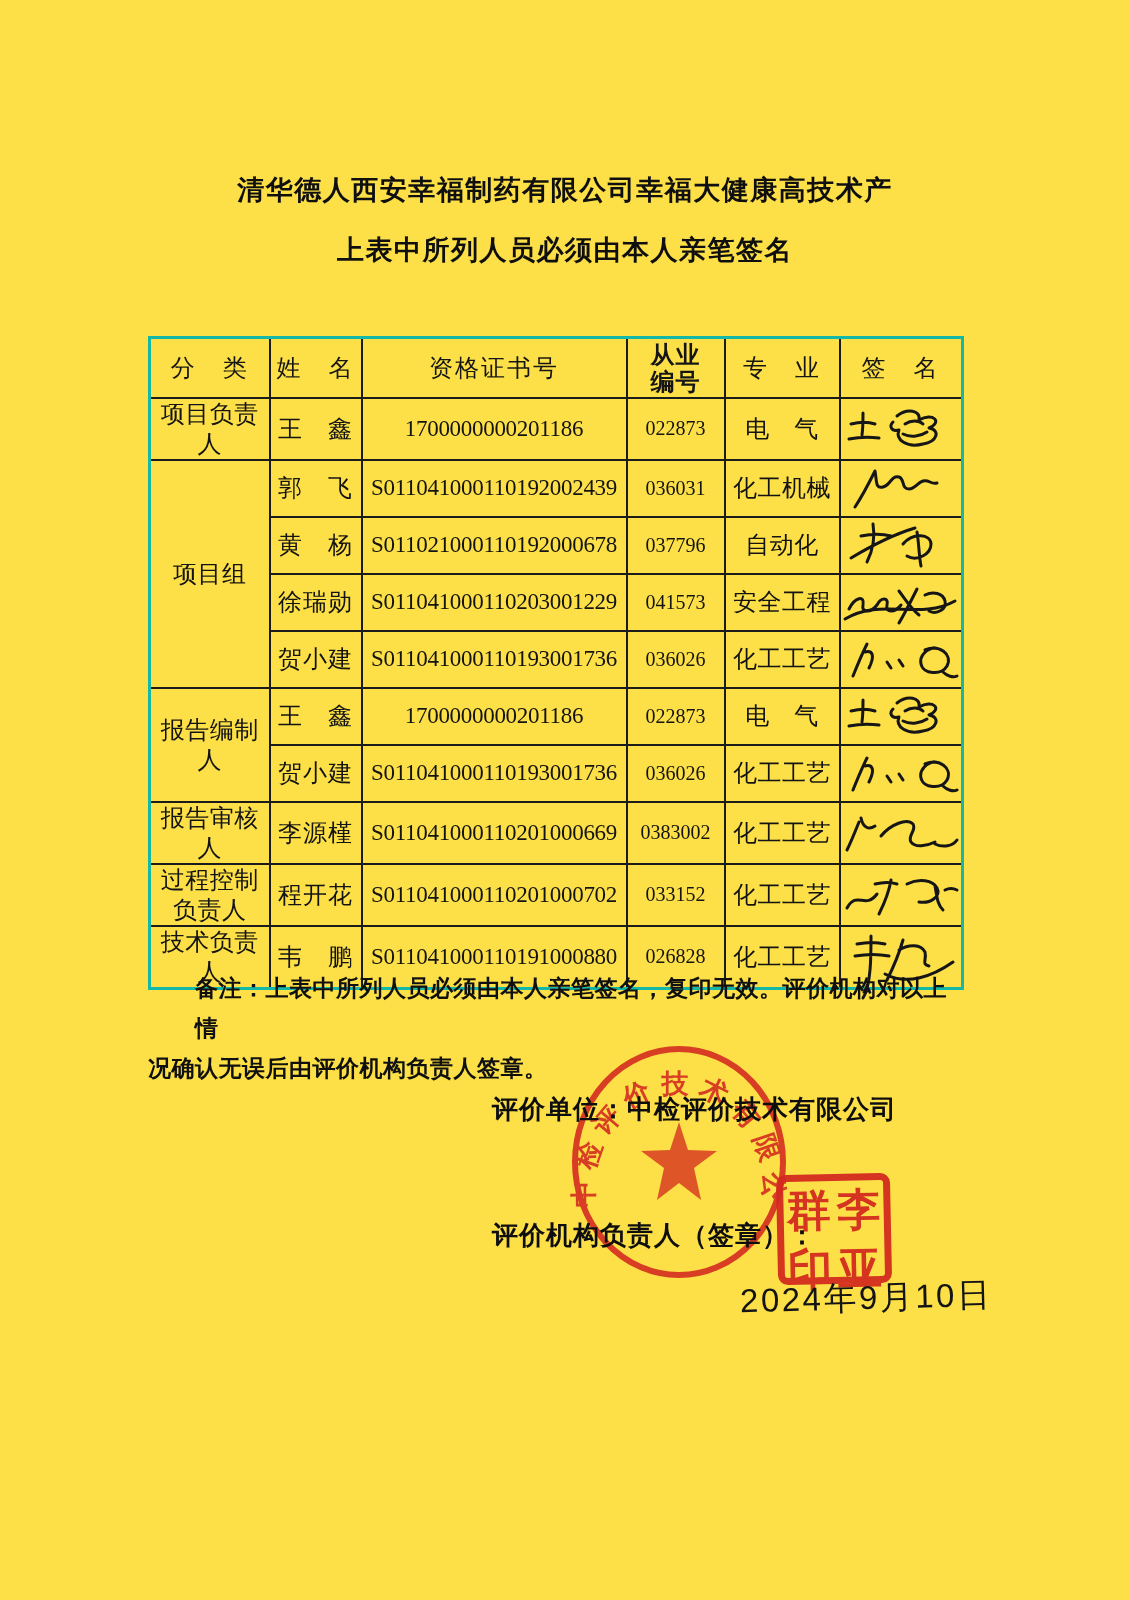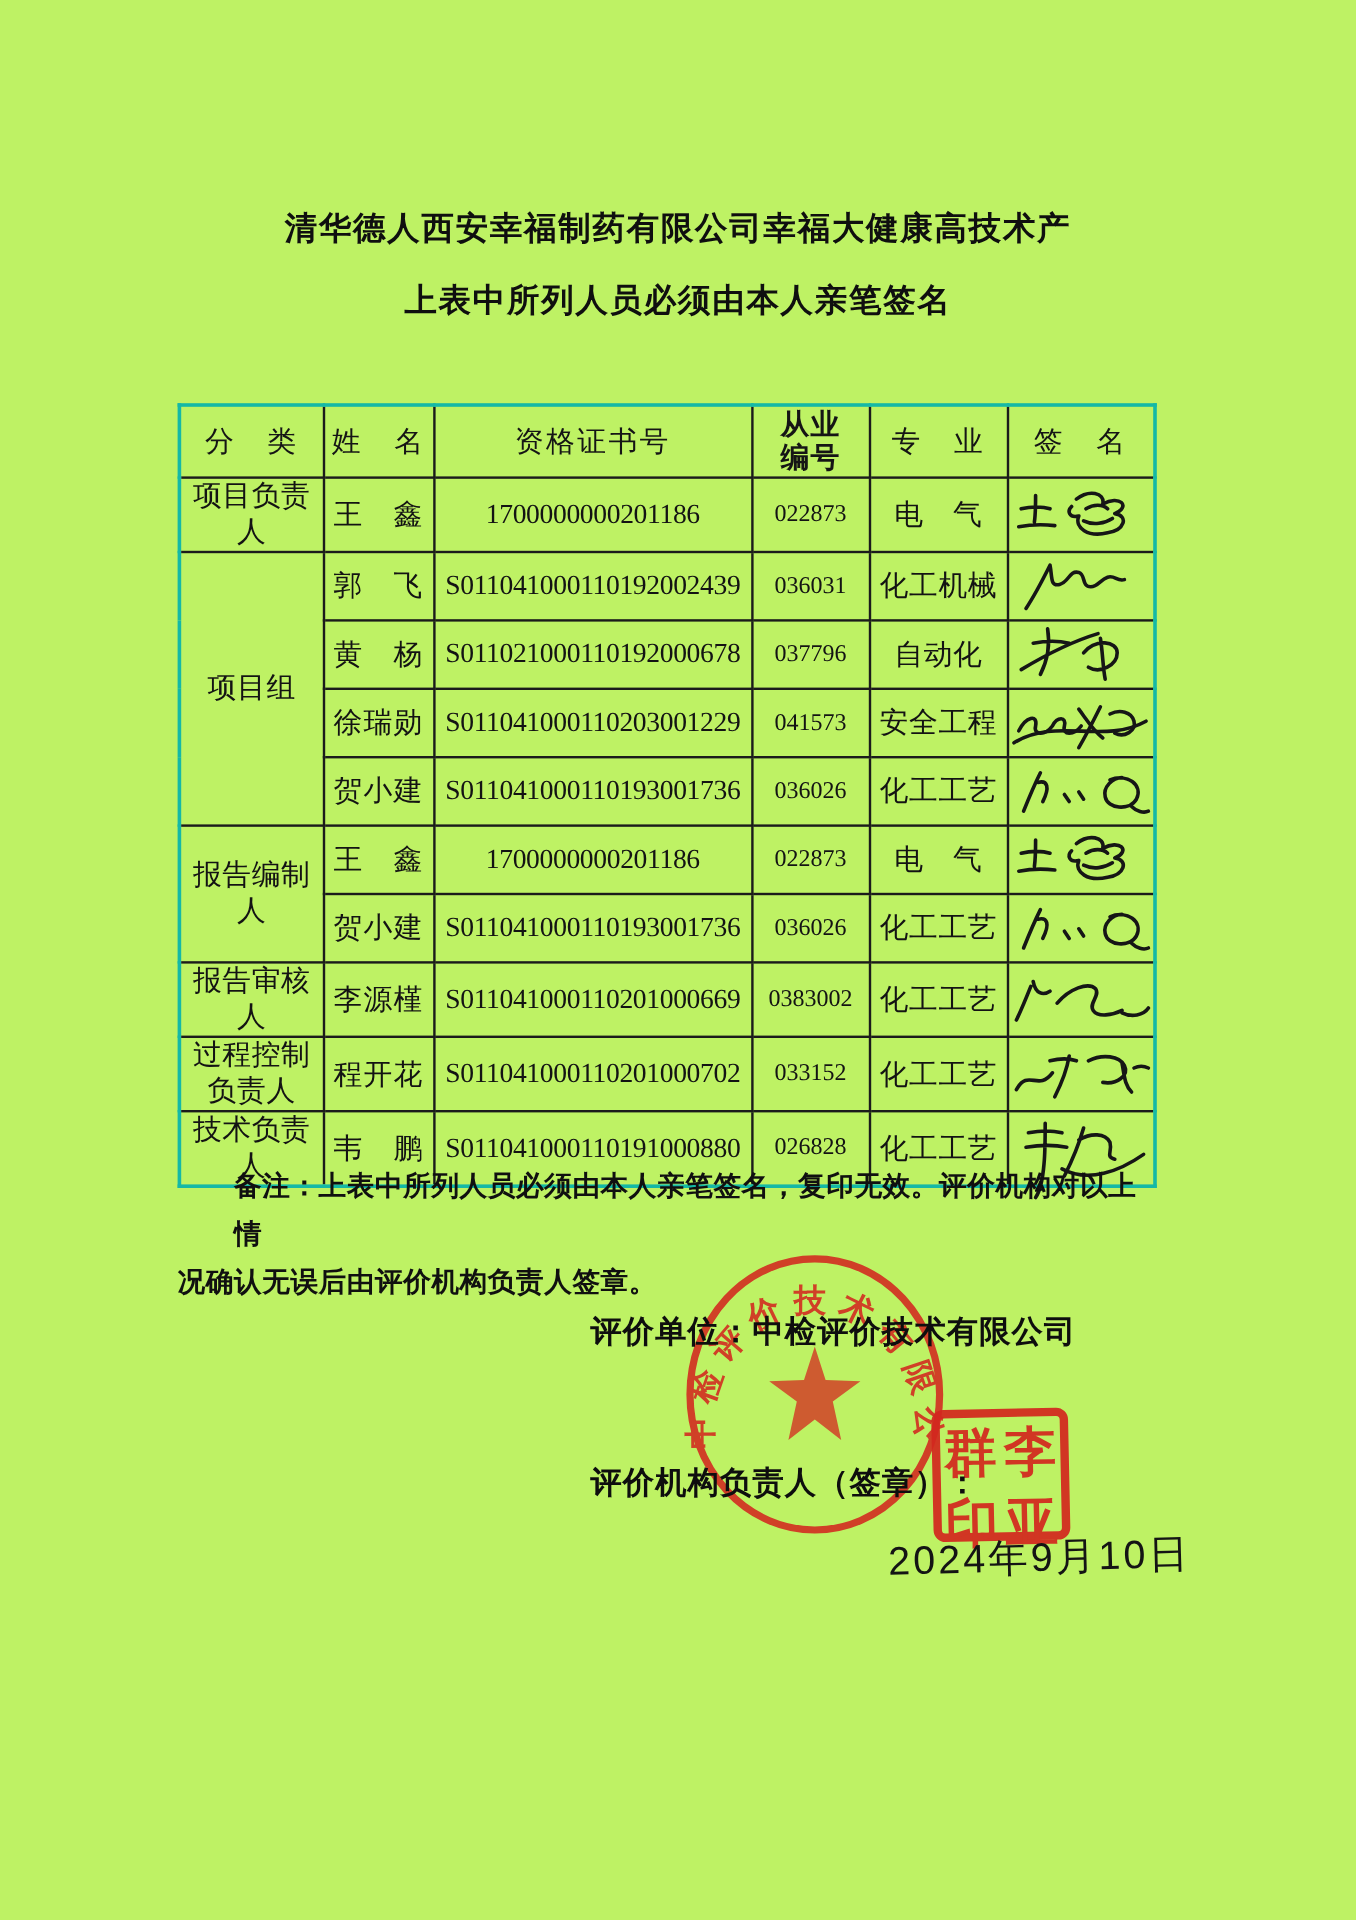--- a/index.html
+++ b/index.html
@@ -1,19 +1,19 @@
 <!DOCTYPE html>
 <html><head>
 <meta charset="utf-8">
 <style>
   html,body{margin:0;padding:0;background:#ffffff;}
   .page{
     position:relative;
     width:1130px;height:1600px;
-    background:#bef264;
+    background:#fde047;
     font-family:"Liberation Sans",sans-serif;
     color:#131313;
     overflow:hidden;
   }
   
   .title-block{
     position:absolute;top:160px;left:0;width:100%;
     text-align:center;font-weight:700;font-size:27px;
     line-height:60px;letter-spacing:1.5px;color:#0f0f0f;
   }

